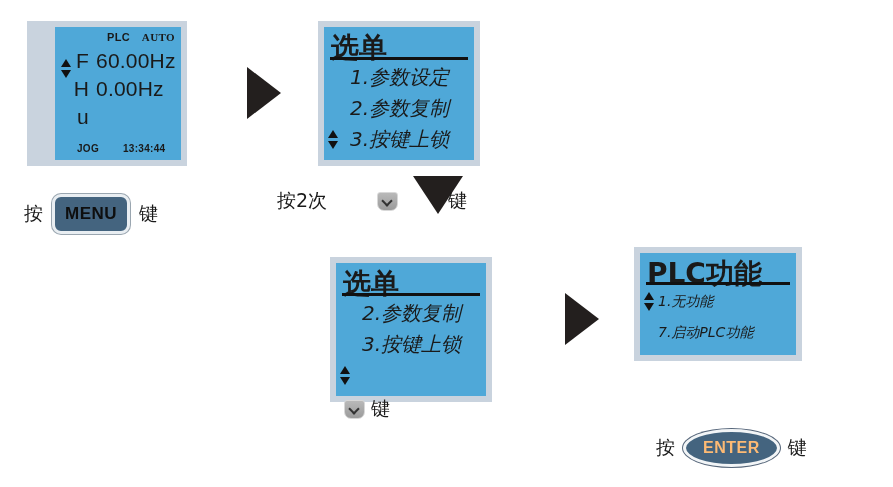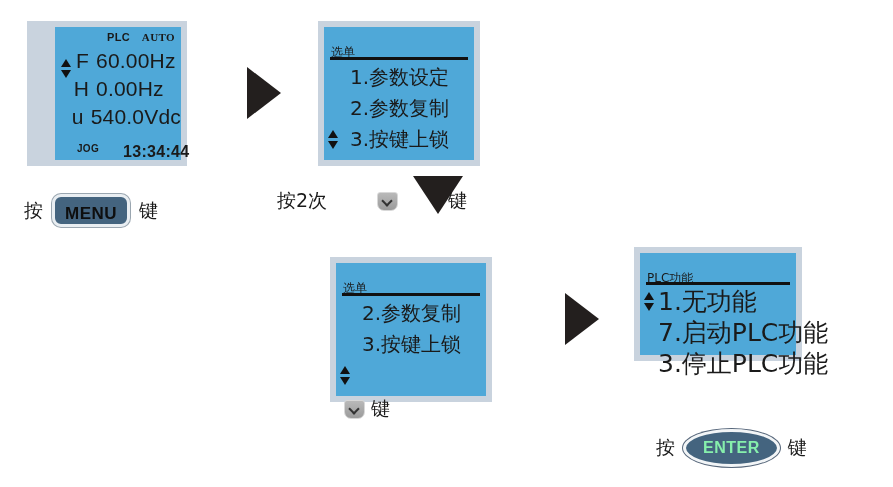--- a/index.html
+++ b/index.html
@@ -38,69 +38,70 @@
   .st-row{
     display:flex;align-items:baseline;
     height:28px;
     font-size:21px;
     letter-spacing:.2px;
   }
   .st-row .lbl{width:34px;text-align:right;padding-right:7px;}
   .st-row .val{}
   .st-bottom{position:absolute;left:16px;bottom:3px;width:100%;height:14px;}
   .st-jog{position:absolute;left:6px;top:0;font-size:10px;font-weight:bold;letter-spacing:.3px;}
-  .st-time{position:absolute;left:52px;top:0;font-size:16px;font-weight:bold;letter-spacing:.3px;}
+  .st-time{position:absolute;left:52px;top:0;font-size:10px;font-weight:bold;letter-spacing:.3px;}
 
   
   .updown{
     position:absolute;
     width:10px;height:19px;
   }
   .updown i{
     position:absolute;left:0;width:0;height:0;
     border-left:5px solid transparent;border-right:5px solid transparent;
   }
   .updown i.up{top:0;border-bottom:8px solid #111;}
   .updown i.dn{bottom:0;border-top:8px solid #111;}
 
   
   #panel-menu1{left:318px;top:21px;width:162px;height:145px;}
   #panel-menu2{left:330px;top:257px;width:162px;height:145px;}
   #panel-plc{left:634px;top:247px;width:168px;height:114px;}
 
   .mtitle{
-    position:absolute;left:7px;top:17px;
-    font-size:12px;
+    position:absolute;left:7px;top:2px;
+    font-size:28px;
     font-family:"DejaVu Sans","Liberation Sans",sans-serif;
     letter-spacing:0px;
     white-space:nowrap;
+    font-weight:bold;
   }
   .mrule{
     position:absolute;left:6px;right:6px;top:30px;
     height:3px;background:#111;
   }
   .mlist{
     position:absolute;left:0;right:0;top:35px;
   }
   .mitem{
     position:relative;
     height:31px;
     font-size:20px;
     font-family:"DejaVu Sans","Liberation Sans",sans-serif;
     white-space:nowrap;
     display:flex;align-items:center;
   }
-  .mitem .txt{position:absolute;}
+  .mitem .txt{position:absolute;font-style:italic;}
   .mitem .updown{left:4px;top:6px;}
 
   
   #panel-menu1 .mitem .txt{left:26px;}
   #panel-menu2 .mitem .txt{left:26px;}
   #panel-plc   .mitem .txt{left:18px;}
-  #panel-plc   .mitem{font-size:25px;height:31px;}
+  #panel-plc   .mitem{font-size:14px;height:31px;}
   #panel-plc .mlist{top:33px;}
   #panel-plc .mrule{top:29px;}
 
   
   .arrow-r{
     position:absolute;width:0;height:0;
     border-top:26px solid transparent;
     border-bottom:26px solid transparent;
     border-left:34px solid #231f1e;
   }
@@ -127,21 +128,21 @@
   
   #callout-menu{left:24px;top:194px;}
   .key-menu{
     display:inline-block;
     background:#44647f;
     color:#0e0e0e;
     font-weight:bold;
     font-size:17px;
     letter-spacing:.5px;
     font-family:"Liberation Sans",sans-serif;
-    padding:8px 10px 2px 10px;
+    padding:8px 10px 9px 10px;
     border-radius:9px;
     border:3px solid #e9eef2;
     box-shadow:0 0 0 1px #9aa6b0;
     margin:0 9px;
     line-height:1;
   }
 
   
   .key-chip{
     display:inline-block;
@@ -164,21 +165,21 @@
 
   #callout-press2{left:277px;top:188px;gap:44px;}
   #callout-press1{left:338px;top:396px;}
 
   
   #callout-select{left:697px;top:391px;}
   #callout-enter{left:656px;top:429px;}
   .key-enter{
     display:inline-block;
     background:#44647f;
-    color:#86efac;
+    color:#fdba74;
     font-weight:bold;
     font-size:16px;
     letter-spacing:.5px;
     font-family:"Liberation Sans",sans-serif;
     padding:8px 17px;
     border-radius:50%/50%;
     border:3px solid #f2f5f7;
     box-shadow:0 0 0 1px #56667a;
     margin:0 8px;
     line-height:1;
@@ -206,21 +207,20 @@
         <div class="st-row">
           <span class="lbl">F</span>
           <span class="val">60.00Hz</span>
         </div>
         <div class="st-row">
           <span class="lbl">H</span>
           <span class="val">0.00Hz</span>
         </div>
         <div class="st-row">
           <span class="lbl">u</span>
-          <span class="val">540.0Vdc</span>
         </div>
       </div>
 
       <div class="st-bottom">
         <span class="st-jog">JOG</span>
         <span class="st-time">13:34:44</span>
       </div>
 
     </div>
   </div>
@@ -282,23 +282,20 @@
         <div class="mitem">
           <span class="updown">
               <i class="up"></i>
               <i class="dn"></i>
             </span>
           <span class="txt">1.无功能</span>
         </div>
         <div class="mitem">
           <span class="txt">7.启动PLC功能</span>
         </div>
-        <div class="mitem">
-          <span class="txt">3.停止PLC功能</span>
-        </div>
       </div>
     </div>
   </div>
 
   <div class="caption" id="callout-menu">
     <span>按</span>
     <span class="key-menu">MENU</span>
     <span>键</span>
   </div>
 

